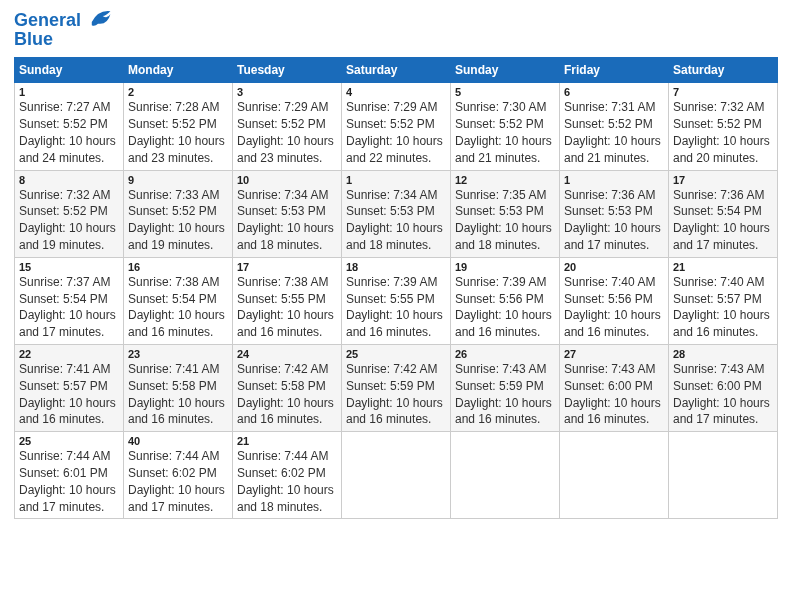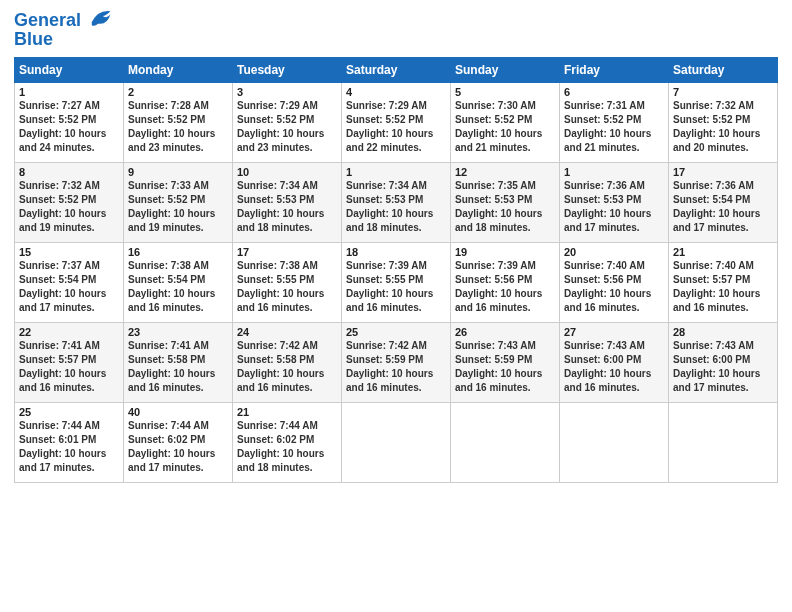--- a/index.html
+++ b/index.html
@@ -68,24 +68,23 @@
       background: #f5f5f5;
     }
     .day-num {
       font-size: 11px;
       font-weight: bold;
       color: #222;
       display: block;
       margin-bottom: 1px;
     }
     .day-info {
-      font-size: 10px;
+      font-size: 12px;
       color: #333;
       line-height: 1.4;
-      font-weight: bold;
     }
     .empty-cell {
       background: #fff !important;
     }
   </style>
 </head>
 <body>
 
 <div class="container">
   <div class="header">

